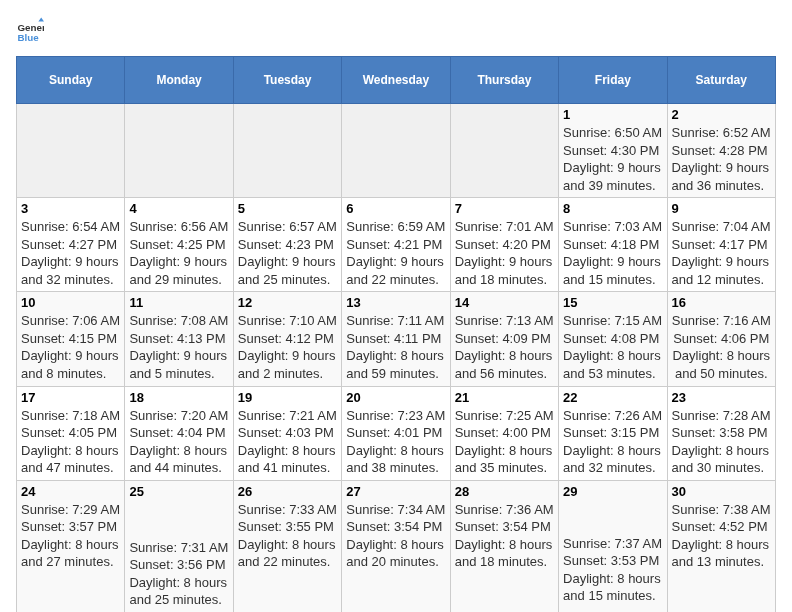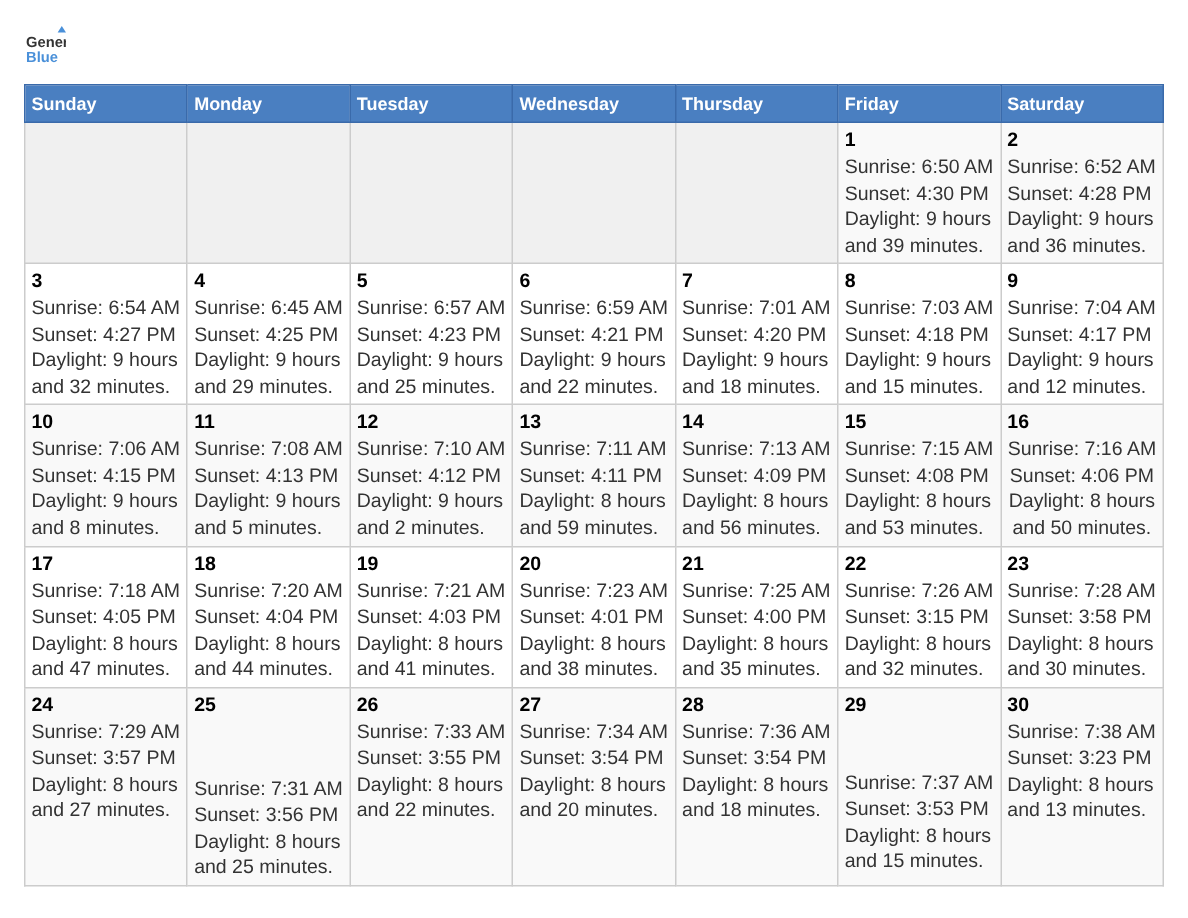--- a/index.html
+++ b/index.html
@@ -40,22 +40,22 @@
       margin-top: 2px;
     }
     table {
       width: 100%;
       border-collapse: collapse;
       font-size: 11px;
     }
     thead tr th {
       background: #4a7fc1;
       color: #fff;
-      padding: 5px 4px;
-      text-align: left;
+      padding: 16px 4px;
+      text-align: center;
       font-size: 12px;
       font-weight: bold;
       border: 1px solid #3a6aaa;
     }
     tbody tr td {
       border: 1px solid #ccc;
       vertical-align: top;
       padding: 3px 4px;
       width: 14.28%;
       min-height: 72px;
@@ -135,21 +135,21 @@
       </tr>
       <tr>
         <td>
           <span class="day-number">3</span>
           <div class="day-info" style="white-space: pre-line;">Sunrise: 6:54 AM
 Sunset: 4:27 PM
 Daylight: 9 hours and 32 minutes.</div>
         </td>
         <td>
           <span class="day-number">4</span>
-          <div class="day-info" style="white-space: pre-line;">Sunrise: 6:45 AM
+          <div class="day-info" style="white-space: pre-line;">Sunrise: 6:56 AM
 Sunset: 4:25 PM
 Daylight: 9 hours and 29 minutes.</div>
         </td>
         <td>
           <span class="day-number">5</span>
           <div class="day-info" style="white-space: pre-line;">Sunrise: 6:57 AM
 Sunset: 4:23 PM
 Daylight: 9 hours and 25 minutes.</div>
         </td>
         <td>
@@ -298,18 +298,18 @@
         </td>
         <td>
           <span class="day-number">29</span>
           <div class="day-info" style="white-space: pre-line; margin-top: 36px;">Sunrise: 7:37 AM
 Sunset: 3:53 PM
 Daylight: 8 hours and 15 minutes.</div>
         </td>
         <td>
           <span class="day-number">30</span>
           <div class="day-info" style="white-space: pre-line;">Sunrise: 7:38 AM
-Sunset: 3:23 PM
+Sunset: 4:52 PM
 Daylight: 8 hours and 13 minutes.</div>
         </td>
       </tr>
     </tbody>
 </table>
 
 </body></html>

